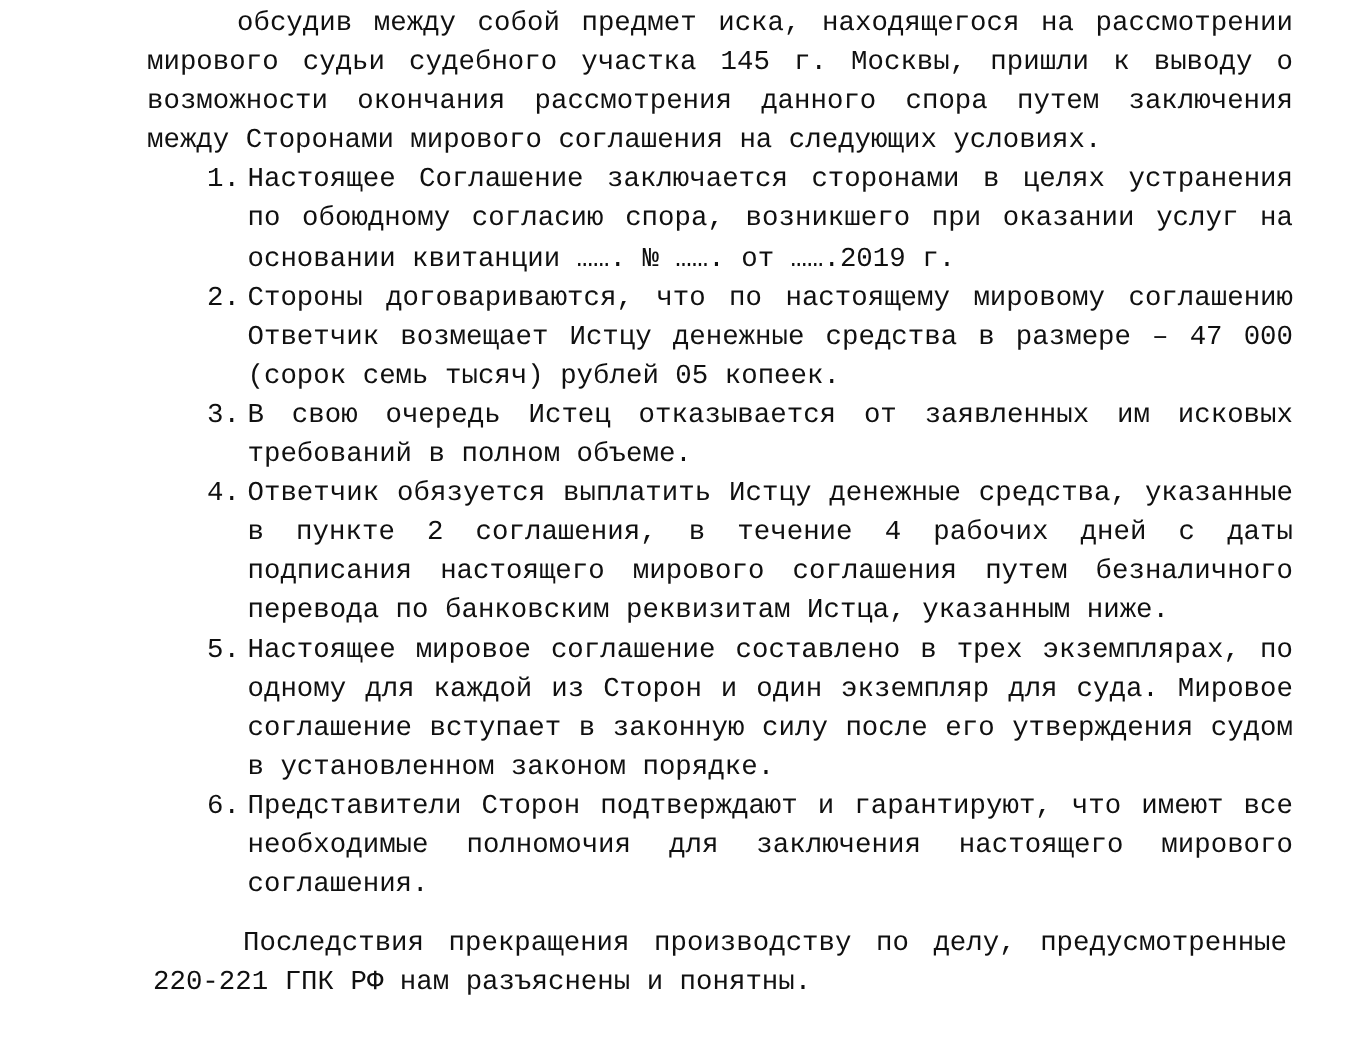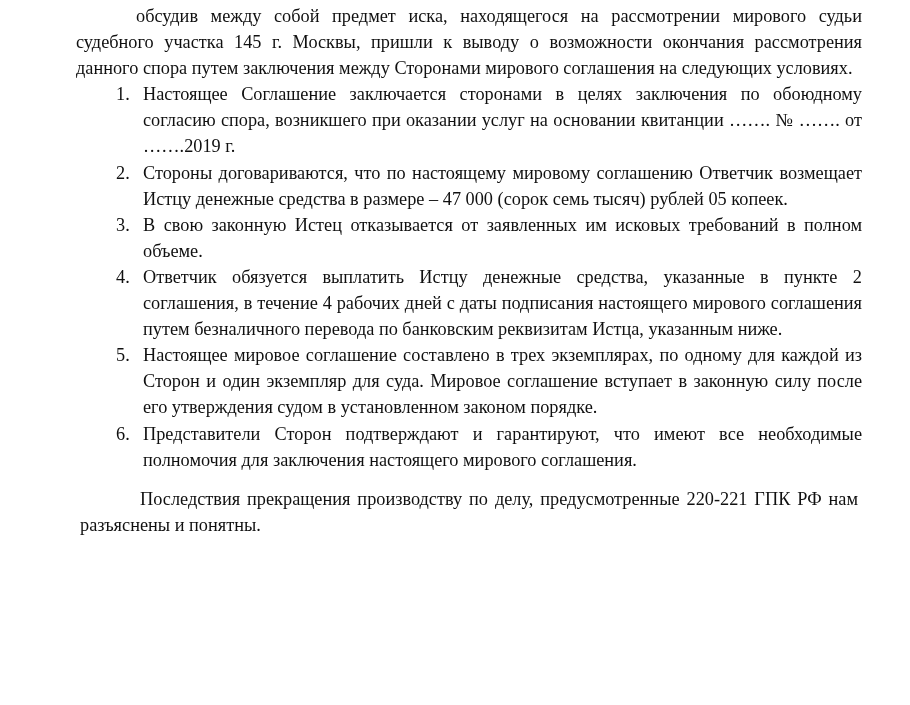--- a/index.html
+++ b/index.html
@@ -13,21 +13,22 @@
     overflow: hidden;
     font-family: "Liberation Serif", "DejaVu Serif", serif;
     color: #000000;
     -webkit-font-smoothing: antialiased;
   }
   .page {
     position: relative;
     width: 910px;
     height: 705px;
     box-sizing: border-box;
-    padding: 0 48px 0 76px;
+    padding: 0 48px 0 98px;
+    font-family: Liberation Mono, monospace;
   }
   .body-text {
     font-size: 18.3px;
     line-height: 26.1px;
     text-align: justify;
     text-justify: inter-word;
     color: #101010;
   }
   .intro-para {
     margin: 0;
@@ -81,31 +82,31 @@
 <body>
 
 <div class="page">
 
   <p class="body-text intro-para">обсудив между собой предмет иска, находящегося на рассмотрении мирового судьи судебного участка 145 г. Москвы, пришли к выводу о возможности окончания рассмотрения данного спора путем заключения между Сторонами мирового соглашения на следующих условиях.</p>
 
   <ol class="terms-list">
 
     <li class="body-text term-item">
       <span class="term-marker">1.</span>
-      <span class="term-body">Настоящее Соглашение заключается сторонами в целях заключения по обоюдному согласию спора, возникшего при оказании услуг на основании квитанции ……. № ……. от …….2019 г.</span>
+      <span class="term-body">Настоящее Соглашение заключается сторонами в целях устранения по обоюдному согласию спора, возникшего при оказании услуг на основании квитанции ……. № ……. от …….2019 г.</span>
     </li>
 
     <li class="body-text term-item">
       <span class="term-marker">2.</span>
       <span class="term-body">Стороны договариваются, что по настоящему мировому соглашению Ответчик возмещает Истцу денежные средства в размере – 47 000 (сорок семь тысяч)  рублей 05 копеек.</span>
     </li>
 
     <li class="body-text term-item">
       <span class="term-marker">3.</span>
-      <span class="term-body">В свою законную Истец отказывается от заявленных им исковых требований в полном объеме.</span>
+      <span class="term-body">В свою очередь Истец отказывается от заявленных им исковых требований в полном объеме.</span>
     </li>
 
     <li class="body-text term-item">
       <span class="term-marker">4.</span>
       <span class="term-body">Ответчик обязуется выплатить Истцу денежные средства, указанные в пункте 2 соглашения, в течение 4 рабочих дней с даты подписания настоящего мирового соглашения путем безналичного перевода по банковским реквизитам Истца, указанным ниже.</span>
     </li>
 
     <li class="body-text term-item">
       <span class="term-marker">5.</span>
       <span class="term-body">Настоящее мировое соглашение составлено в трех экземплярах, по одному для каждой из Сторон и один экземпляр для суда. Мировое соглашение вступает в законную силу после его утверждения судом в установленном законом порядке.</span>

